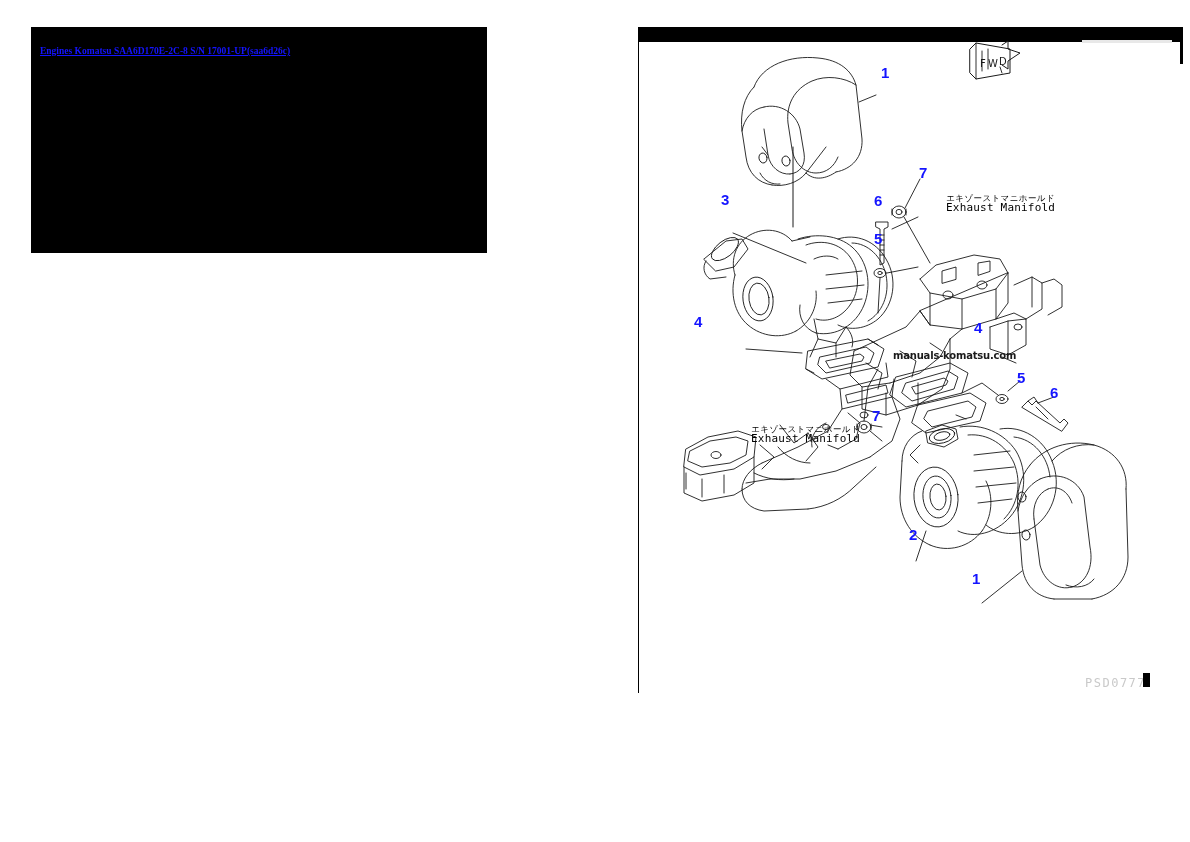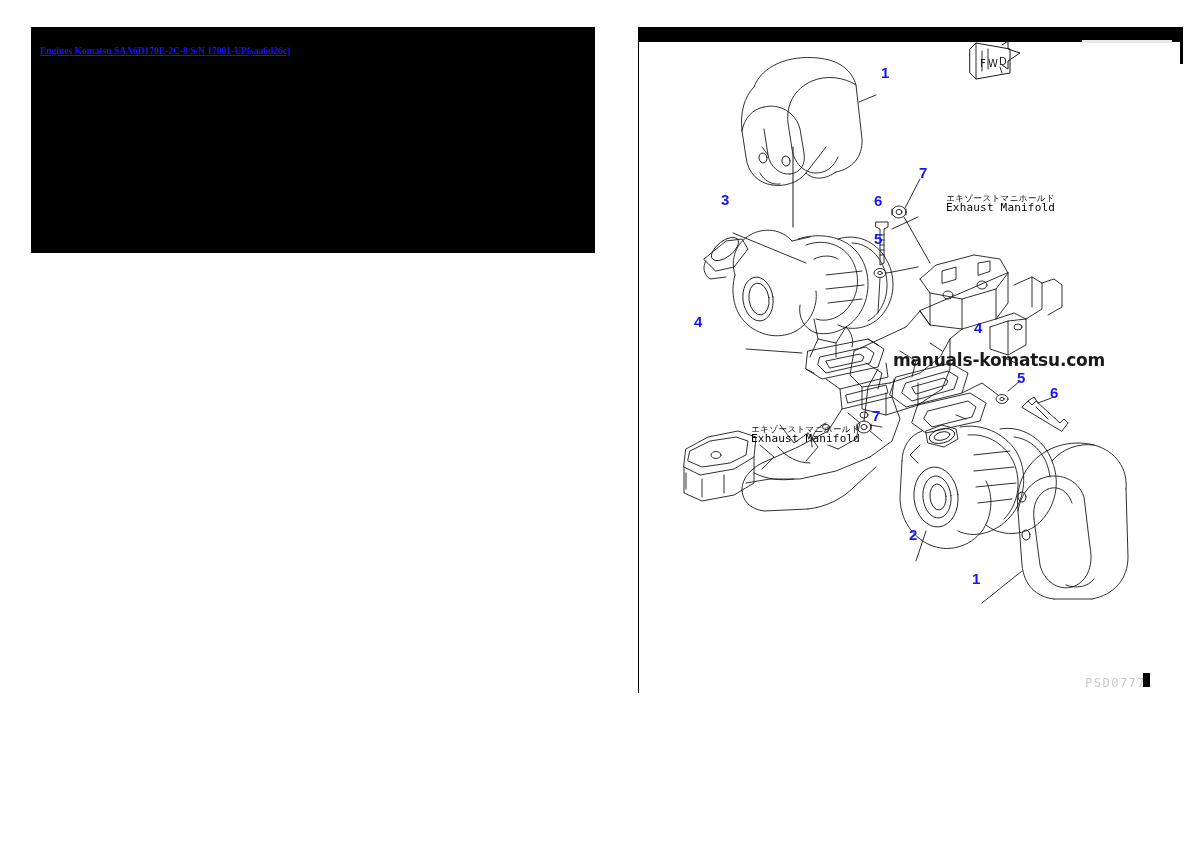--- a/index.html
+++ b/index.html
@@ -13,21 +13,21 @@
     position: relative;
     font-family: "Liberation Serif", serif;
     overflow: hidden;
   }
 
   
   #ad-panel {
     position: absolute;
     left: 31px;
     top: 27px;
-    width: 564px;
+    width: 456px;
     height: 226px;
     background: #000000;
   }
   #page-title-link {
     position: absolute;
     left: 9px;
     top: 19px;
     color: #1414ff;
     font-family: "Liberation Serif", serif;
     font-size: 9.5px;
@@ -123,21 +123,21 @@
     text-align: center;
   }
 
   
   #watermark {
     position: absolute;
     left: 263px;
     top: 323px;
     color: #1a1a1a;
     font-family: "DejaVu Sans", sans-serif;
-    font-size: 17px;
+    font-size: 10px;
     font-weight: 600;
     letter-spacing: -0.2px;
     white-space: nowrap;
   }
 
   
   #drawing-code {
     position: absolute;
     left: 455px;
     top: 649px;

